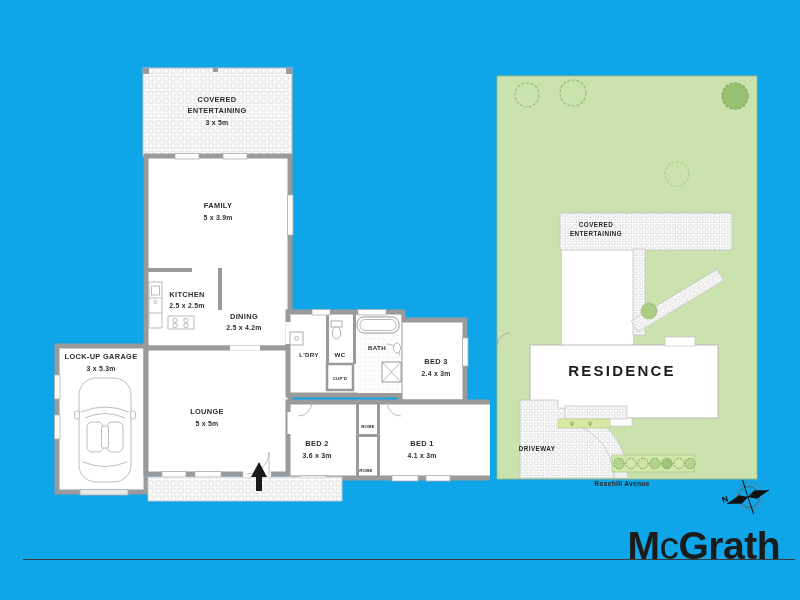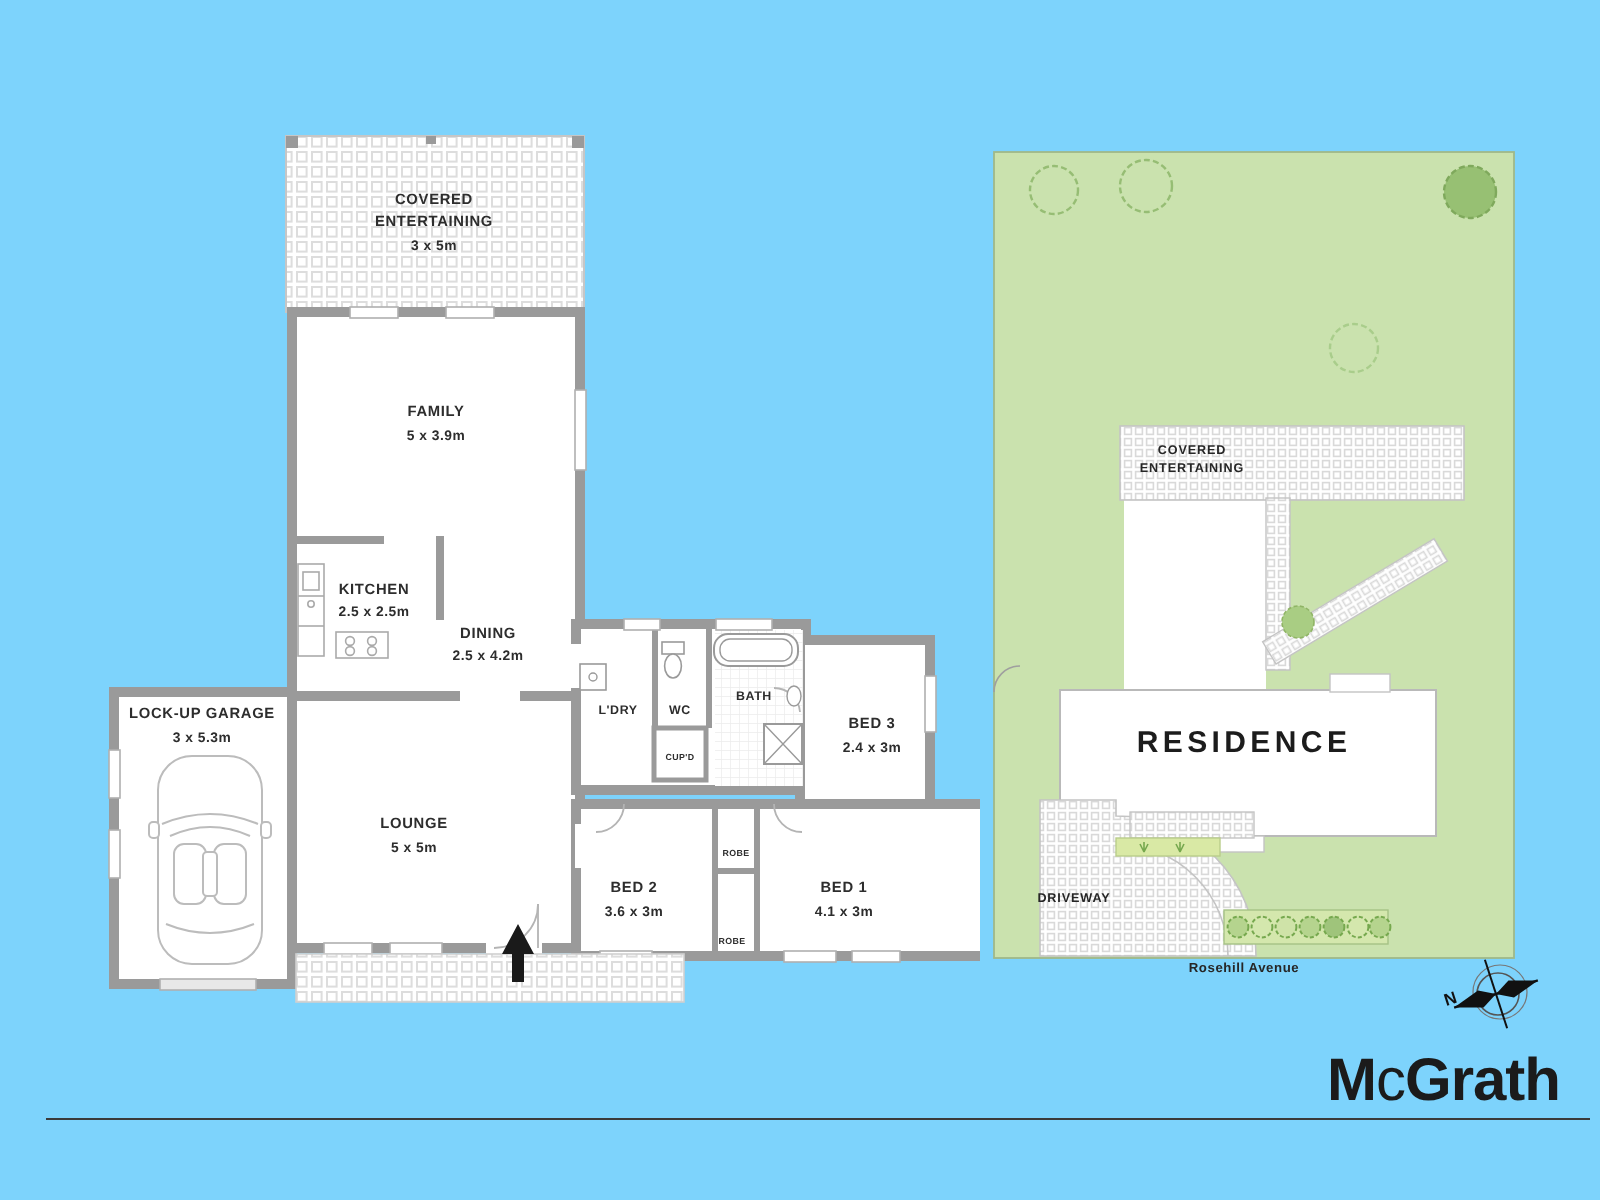--- a/index.html
+++ b/index.html
@@ -1,29 +1,29 @@
 <!DOCTYPE html>
 <html><head>
 <meta charset="utf-8">
 <style>
   html,body{margin:0;padding:0;background:#fff;}
-  .page{position:relative;width:800px;height:600px;background:#7dd3fc;overflow:hidden;
+  .page{position:relative;width:800px;height:600px;background:#0ea5e9;overflow:hidden;
         font-family:"Liberation Sans",sans-serif;}
   svg{position:absolute;}
   svg text{font-family:"Liberation Sans",sans-serif;fill:#2d2d2d;}
   .room-name{font-size:7.4px;font-weight:700;letter-spacing:.35px;}
   .room-dims{font-size:6.9px;font-weight:600;letter-spacing:.25px;}
   .tiny-name{font-size:6.2px;font-weight:700;letter-spacing:.3px;}
   .micro-name{font-size:4.4px;font-weight:700;letter-spacing:.2px;}
   .site-name{font-size:6.3px;font-weight:700;letter-spacing:.45px;fill:#262626;}
   .residence-name{font-size:15px;font-weight:600;letter-spacing:2.2px;fill:#1c1c1c;}
   .street-name{font-size:6.6px;font-weight:700;letter-spacing:.3px;fill:#262626;}
   .compass-n{font-size:8.5px;font-weight:700;fill:#111;}
   .logo{position:absolute;left:622px;top:526px;width:158px;text-align:right;
-        font-size:30px;font-weight:700;letter-spacing:-.5px;color:#1b1b1b;line-height:1;}
+        font-size:39px;font-weight:700;letter-spacing:-.5px;color:#1b1b1b;line-height:1;}
   .logo .logo-c{font-weight:400;}
   .divider{position:absolute;left:23px;top:559px;width:772px;height:1.4px;background:#3a3a3a;}
   .disclaimer{position:absolute;left:23px;top:563px;white-space:nowrap;
         font-size:7.6px;letter-spacing:.24px;color:#2a2a2a;}
 </style>
 </head>
 <body>
 
 <div class="page">
 

